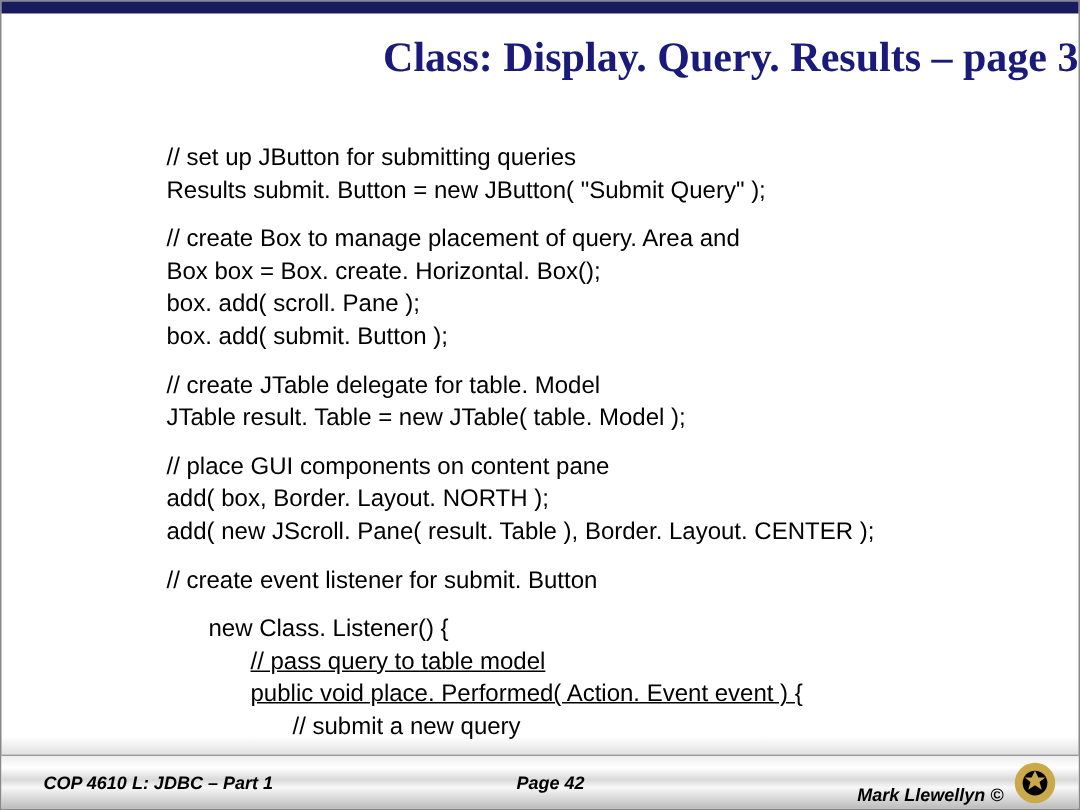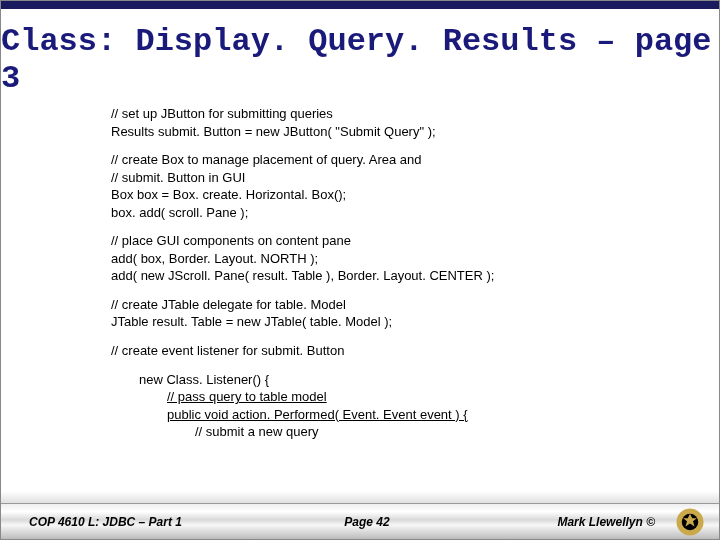--- a/index.html
+++ b/index.html
@@ -14,32 +14,33 @@
   .outer-border {
     position: absolute;
     top: 0; left: 0; right: 0; bottom: 0;
     border: 1px solid #888;
   }
   .top-bar {
     height: 8px;
     background: #1a1a5e;
   }
   .title {
-    text-align: left;
-    font-size: 32px;
+    text-align: right;
+    font-size: 28px;
     color: #1a1a7a;
     padding: 14px 0 8px 0;
-    font-family: Liberation Mono, monospace;
+    font-family: Liberation Serif, serif;
   }
   .code-area {
     padding: 0 0 0 110px;
     font-family: "Comic Sans MS", cursive, sans-serif;
-    font-size: 13px;
+    font-size: 16px;
     line-height: 1.35;
     color: #000;
+    margin-top: 32px;
   }
   .code-area p {
     white-space: pre-wrap;
   }
   .block { margin-bottom: 11px; }
   .indent1 { padding-left: 28px; }
   .indent2 { padding-left: 56px; text-decoration: underline; }
   .indent3 { padding-left: 84px; }
   .footer {
     position: absolute;
@@ -64,21 +65,21 @@
     align-items: center;
     justify-content: space-between;
     padding: 0 14px 0 28px;
     font-size: 12px;
     font-weight: bold;
     font-style: italic;
     font-family: Arial, sans-serif;
   }
   .footer-left { flex: 1; text-align: left; }
   .footer-center { flex: 1; text-align: center; }
-  .footer-right-wrap { flex: 1; display: flex; align-items: center; justify-content: flex-end; gap: 20px; }
+  .footer-right-wrap { flex: 1; display: flex; align-items: flex-end; justify-content: flex-end; gap: 6px; }
   .logo {
     width: 30px;
     height: 30px;
     flex-shrink: 0;
   }
   .footer-right { white-space: nowrap; }
   .pre-footer-shadow {
     position: absolute;
     left: 0; right: 0;
     bottom: 36px;
@@ -95,40 +96,40 @@
 
   <h1 class="title">Class:  Display. Query. Results – page 3</h1>
 
   <div class="code-area">
     <div class="block">
       <p>// set up JButton for submitting queries</p>
       <p>Results submit. Button = new JButton( "Submit Query" );</p>
     </div>
     <div class="block">
       <p>// create Box to manage placement of query. Area and</p>
-      <p>// submit. Button in GUI</p>
       <p>Box box = Box. create. Horizontal. Box();</p>
       <p>box. add( scroll. Pane );</p>
+      <p>box. add( submit. Button );</p>
+    </div>
+    <div class="block">
+      <p>// create JTable delegate for table. Model</p>
+      <p>JTable result. Table = new JTable( table. Model );</p>
     </div>
     <div class="block">
       <p>// place GUI components on content pane</p>
       <p>add( box, Border. Layout. NORTH );</p>
       <p>add( new JScroll. Pane( result. Table ), Border. Layout. CENTER );</p>
     </div>
     <div class="block">
-      <p>// create JTable delegate for table. Model</p>
-      <p>JTable result. Table = new JTable( table. Model );</p>
-    </div>
-    <div class="block">
       <p>// create event listener for submit. Button</p>
     </div>
     <div class="block">
       <p class="indent1">new Class. Listener() {</p>
       <p class="indent2">// pass query to table model</p>
-      <p class="indent2">public void action. Performed( Event. Event event ) {</p>
+      <p class="indent2">public void place. Performed( Action. Event event ) {</p>
       <p class="indent3">// submit a new query</p>
     </div>
   </div>
 
   <div class="pre-footer-shadow"></div>
 
   <div class="footer">
     <div class="footer-grad"></div>
     <div class="footer-content">
       <div class="footer-left">COP 4610 L: JDBC – Part 1</div>

